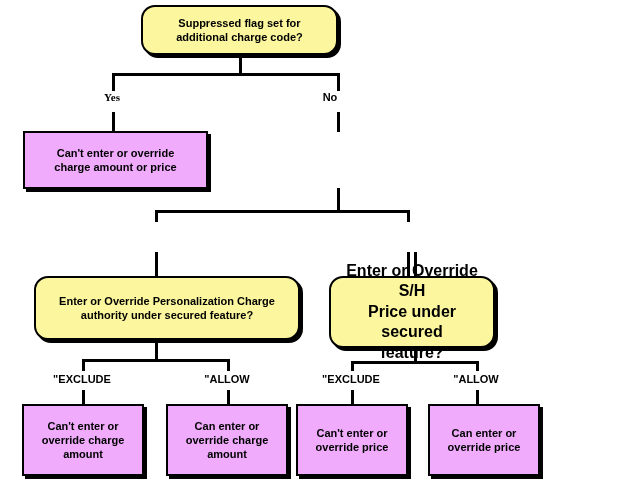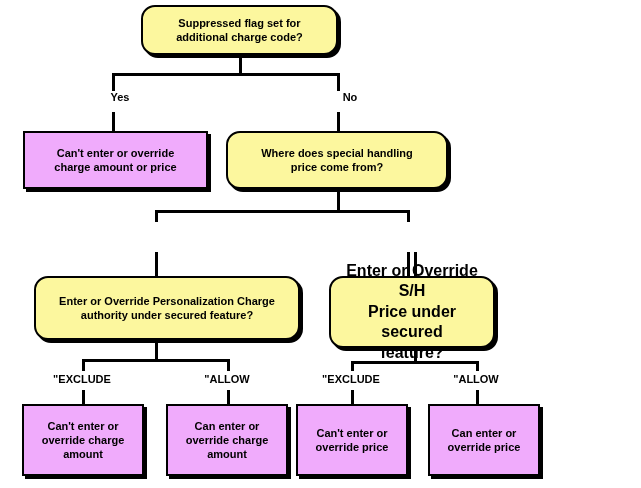--- a/index.html
+++ b/index.html
@@ -119,24 +119,20 @@
   <div class="node decision" style="left:141px; top:5px; width:197px; height:50px; font-size:11px;">
     <span class="txt">Suppressed flag set for
 additional charge code?</span>
   </div>
 
   <div class="node terminal" style="left:23px; top:131px; width:185px; height:58px; font-size:11px;">
     <span class="txt">Can't enter or override
 charge amount or price</span>
   </div>
 
-  <div class="node decision" style="left:226px; top:131px; width:222px; height:58px; font-size:11px;">
-    <span class="txt">Where does special handling
-price come from?</span>
-  </div>
 
   <div class="node decision" style="left:22px; top:276px; width:266px; height:64px; font-size:11px;margin-left:12px;">
     <span class="txt">Enter or Override Personalization Charge
 authority under secured feature?</span>
   </div>
 
   <div class="node decision" style="left:329px; top:276px; width:166px; height:72px; font-size:16px;">
     <span class="txt">Enter or Override S/H
 Price under secured
 feature?</span>
@@ -157,23 +153,23 @@
   <div class="node terminal" style="left:296px; top:404px; width:112px; height:72px; font-size:11px;">
     <span class="txt">Can't enter or
 override price</span>
   </div>
 
   <div class="node terminal" style="left:428px; top:404px; width:112px; height:72px; font-size:11px;">
     <span class="txt">Can enter or
 override price</span>
   </div>
 
-  <div class="edge-label" style="left:90px; top:91px; width:60px; font-size:11px;">Yes</div>
+  <div class="edge-label" style="left:82px; top:91px; width:60px; font-size:11px;font-family:Liberation Serif, serif;">Yes</div>
 
-  <div class="edge-label" style="left:320px; top:91px; width:60px; font-size:11px;">No</div>
+  <div class="edge-label" style="left:300px; top:91px; width:60px; font-size:11px;">No</div>
 
 
 
   <div class="edge-label" style="left:37px; top:373px; width:90px; font-size:11px;">"EXCLUDE</div>
 
   <div class="edge-label" style="left:182px; top:373px; width:90px; font-size:11px;">"ALLOW</div>
 
   <div class="edge-label" style="left:306px; top:373px; width:90px; font-size:11px;">"EXCLUDE</div>
 
   <div class="edge-label" style="left:431px; top:373px; width:90px; font-size:11px;">"ALLOW</div>

